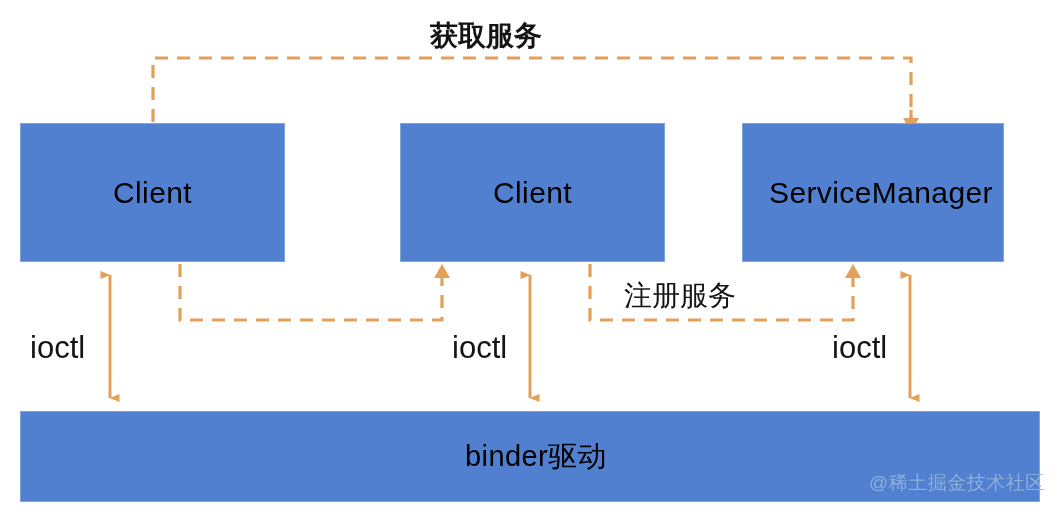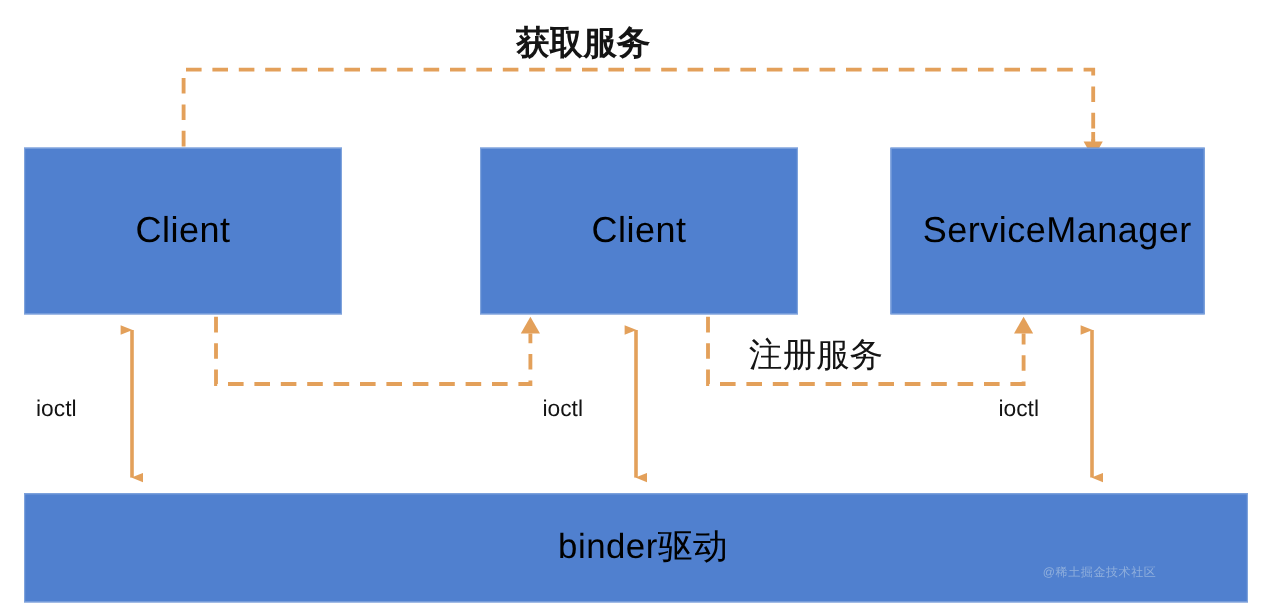--- a/index.html
+++ b/index.html
@@ -49,34 +49,34 @@
   }
   #node-binder-driver .node-label { font-size: 29px; }
 
   .edge-label {
     position: absolute;
     color: #141414;
     white-space: nowrap;
     line-height: 1;
   }
   .edge-label.cjk { font-size: 28px; }
-  .edge-label.latin { font-size: 19px; }
+  .edge-label.latin { font-size: 31px; }
 
   #label-get-service { left: 430px; top: 22px; font-weight: bold; }
   #label-call-service { left: 233px; top: 282px; }
   #label-register-service { left: 624px; top: 282px; }
   #label-ioctl-client { left: 30px; top: 332px; }
   #label-ioctl-server { left: 452px; top: 332px; }
   #label-ioctl-sm { left: 832px; top: 332px; }
 
   #watermark {
     position: absolute;
     left: 869px;
     top: 470px;
-    font-size: 10px;
+    font-size: 19px;
     color: #8FAEDC;
     white-space: nowrap;
     letter-spacing: 0.5px;
   }
 </style>
 </head>
 <body>
 
 <div id="diagram-root">
 

